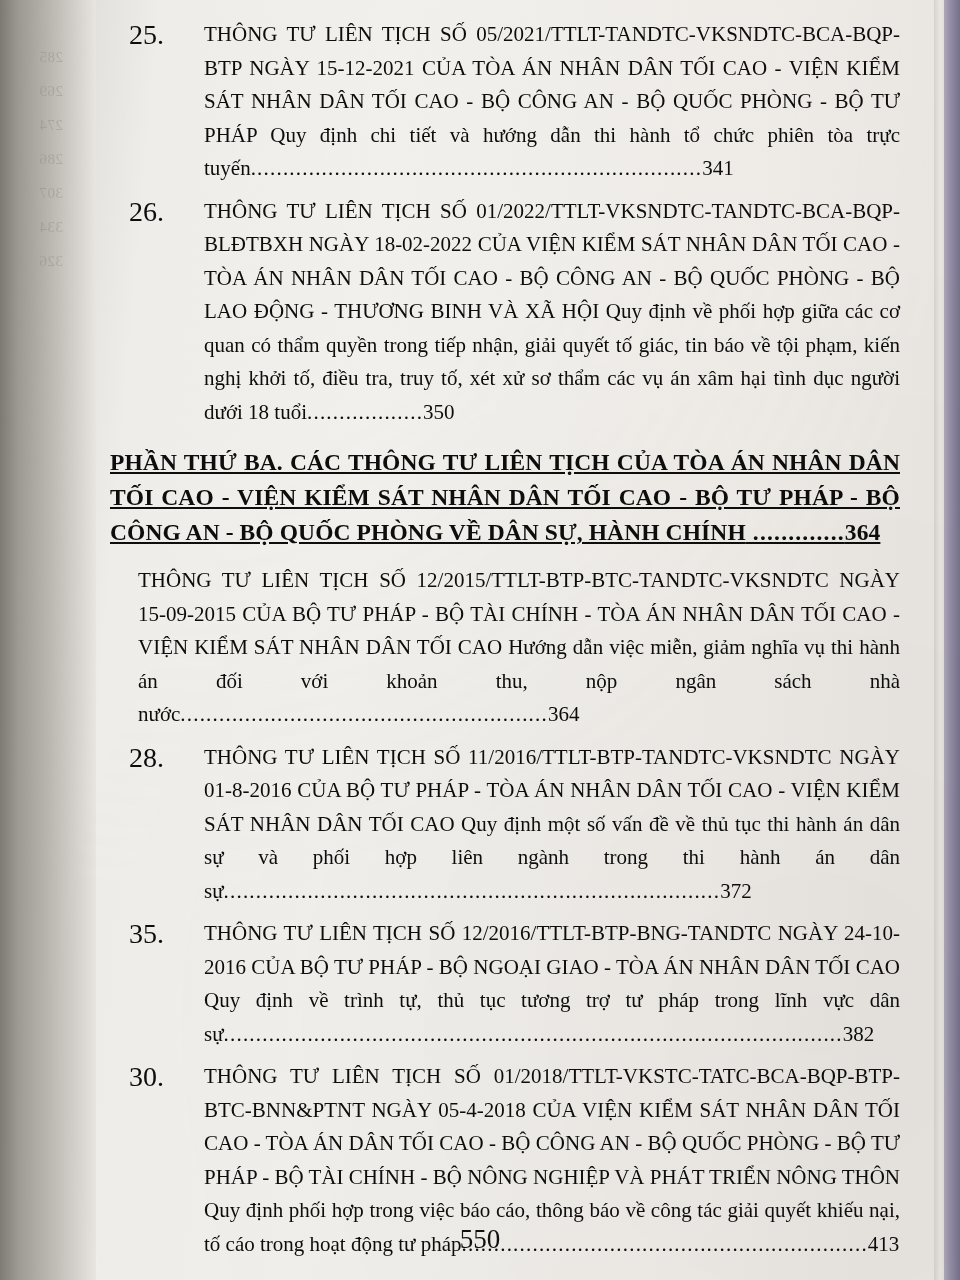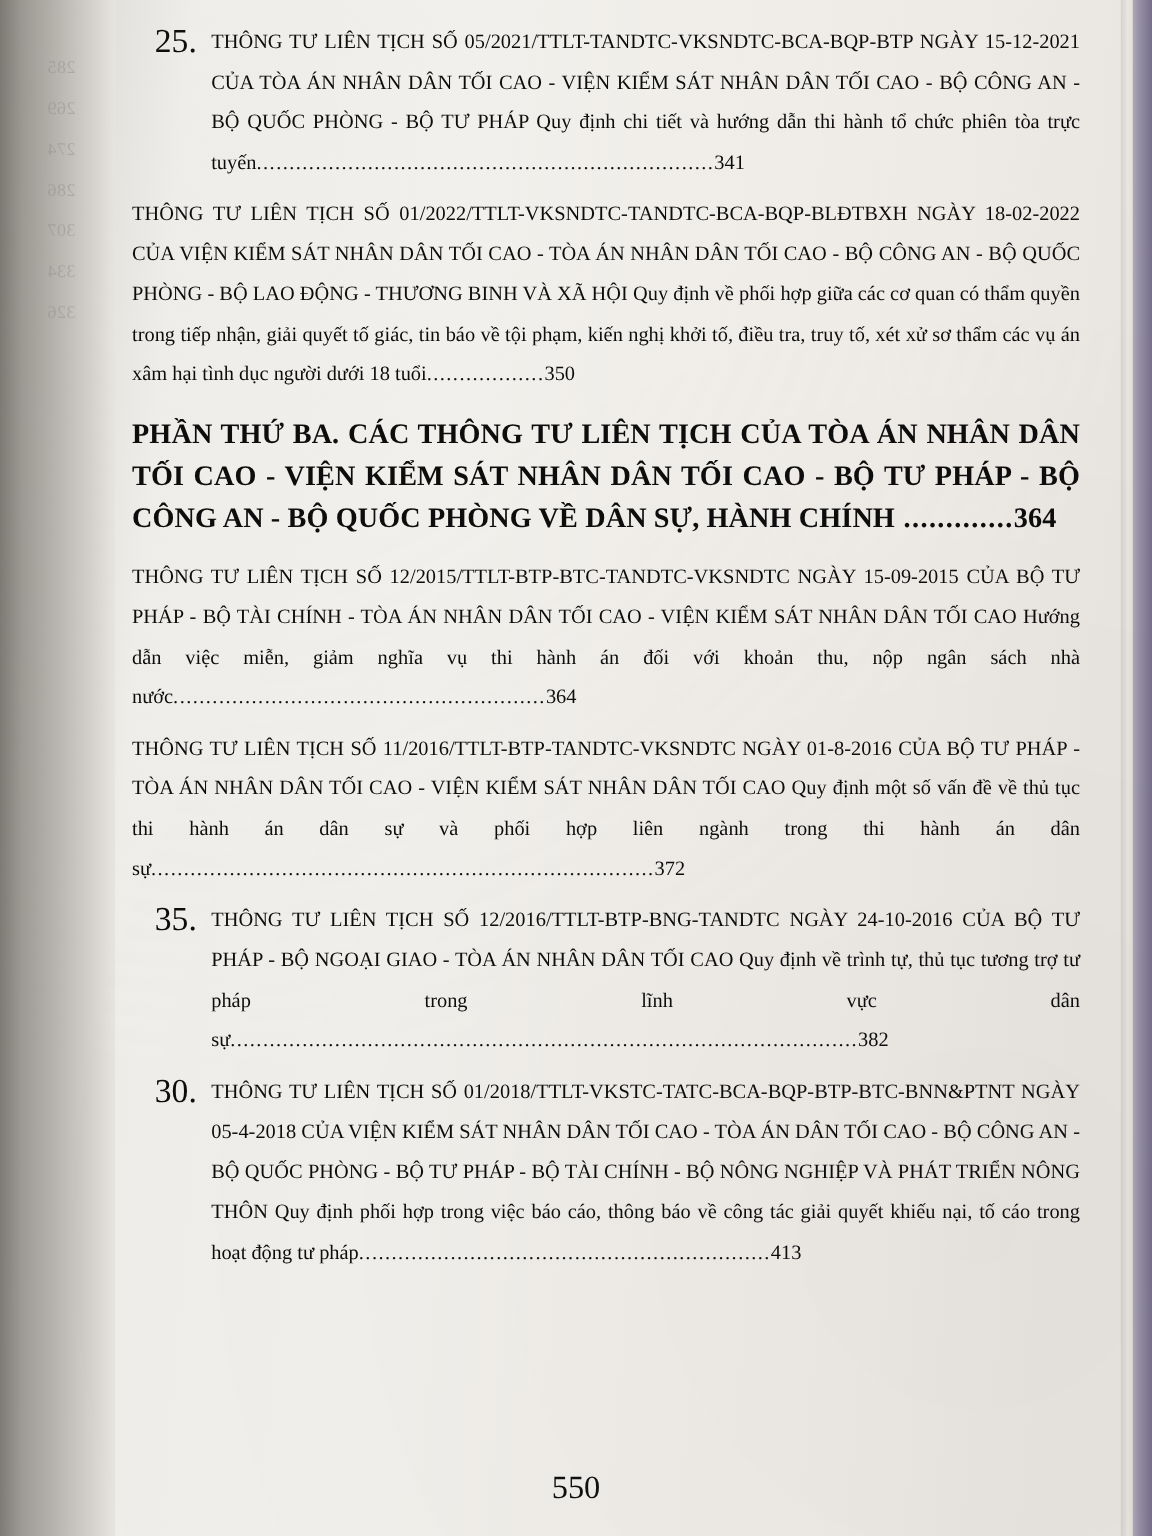--- a/index.html
+++ b/index.html
@@ -72,38 +72,40 @@
     width: 54px;
     flex: 0 0 54px;
     text-align: right;
     padding-right: 12px;
     font-size: 28px;
     line-height: 33px;
     font-weight: 400;
   }
   .body {
     flex: 1 1 auto;
-    font-size: 17px;
+    font-size: 21px;
     line-height: 33.5px;
     text-align: justify;
     hyphens: none;
+    margin-left: 28px;
   }
   .dots {
     letter-spacing: 1.2px;
   }
   .pg {
     font-weight: 400;
   }
   .part {
     font-weight: bold;
     font-size: 23.5px;
     line-height: 35px;
     margin: 16px 0 14px 0;
     text-align: justify;
     letter-spacing: .1px;
+    text-decoration: underline;
   }
   .part .pg { font-weight: bold; }
   .folio {
     position: absolute;
     left: 0;
     top: 1224px;
     width: 960px;
     text-align: center;
     font-size: 27px;
     color: #101010;
@@ -136,30 +138,32 @@
   </div>
 
   <div id="content">
 
     <div class="entry">
       <div class="num">25.</div>
       <div class="body"><span>THÔNG TƯ LIÊN TỊCH SỐ 05/2021/TTLT-TANDTC-VKSNDTC-BCA-BQP-BTP NGÀY 15-12-2021 CỦA TÒA ÁN NHÂN DÂN TỐI CAO - VIỆN KIỂM SÁT NHÂN DÂN TỐI CAO - BỘ CÔNG AN - BỘ QUỐC PHÒNG - BỘ TƯ PHÁP Quy định chi tiết và hướng dẫn thi hành tổ chức phiên tòa trực tuyến</span><span class="dots">......................................................................</span><span class="pg">341</span></div>
     </div>
 
     <div class="entry">
+      <div class="num">26.</div>
       <div class="body"><span>THÔNG TƯ LIÊN TỊCH SỐ 01/2022/TTLT-VKSNDTC-TANDTC-BCA-BQP-BLĐTBXH NGÀY 18-02-2022 CỦA VIỆN KIỂM SÁT NHÂN DÂN TỐI CAO - TÒA ÁN NHÂN DÂN TỐI CAO - BỘ CÔNG AN - BỘ QUỐC PHÒNG - BỘ LAO ĐỘNG - THƯƠNG BINH VÀ XÃ HỘI Quy định về phối hợp giữa các cơ quan có thẩm quyền trong tiếp nhận, giải quyết tố giác, tin báo về tội phạm, kiến nghị khởi tố, điều tra, truy tố, xét xử sơ thẩm các vụ án xâm hại tình dục người dưới 18 tuổi</span><span class="dots">..................</span><span class="pg">350</span></div>
     </div>
 
     <div class="part"><span>PHẦN THỨ BA. CÁC THÔNG TƯ LIÊN TỊCH CỦA TÒA ÁN NHÂN DÂN TỐI CAO - VIỆN KIỂM SÁT NHÂN DÂN TỐI CAO - BỘ TƯ PHÁP - BỘ CÔNG AN - BỘ QUỐC PHÒNG VỀ DÂN SỰ, HÀNH CHÍNH</span><span class="dots"> .............</span><span class="pg">364</span></div>
 
     <div class="entry">
       <div class="body"><span>THÔNG TƯ LIÊN TỊCH SỐ 12/2015/TTLT-BTP-BTC-TANDTC-VKSNDTC NGÀY 15-09-2015 CỦA BỘ TƯ PHÁP - BỘ TÀI CHÍNH - TÒA ÁN NHÂN DÂN TỐI CAO - VIỆN KIỂM SÁT NHÂN DÂN TỐI CAO Hướng dẫn việc miễn, giảm nghĩa vụ thi hành án đối với khoản thu, nộp ngân sách nhà nước</span><span class="dots">.........................................................</span><span class="pg">364</span></div>
     </div>
 
     <div class="entry">
+      <div class="num">28.</div>
       <div class="body"><span>THÔNG TƯ LIÊN TỊCH SỐ 11/2016/TTLT-BTP-TANDTC-VKSNDTC NGÀY 01-8-2016 CỦA BỘ TƯ PHÁP - TÒA ÁN NHÂN DÂN TỐI CAO - VIỆN KIỂM SÁT NHÂN DÂN TỐI CAO Quy định một số vấn đề về thủ tục thi hành án dân sự và phối hợp liên ngành trong thi hành án dân sự</span><span class="dots">.............................................................................</span><span class="pg">372</span></div>
     </div>
 
     <div class="entry">
       <div class="num">35.</div>
       <div class="body"><span>THÔNG TƯ LIÊN TỊCH SỐ 12/2016/TTLT-BTP-BNG-TANDTC NGÀY 24-10-2016 CỦA BỘ TƯ PHÁP - BỘ NGOẠI GIAO - TÒA ÁN NHÂN DÂN TỐI CAO Quy định về trình tự, thủ tục tương trợ tư pháp trong lĩnh vực dân sự</span><span class="dots">................................................................................................</span><span class="pg">382</span></div>
     </div>
 
     <div class="entry">
       <div class="num">30.</div>

